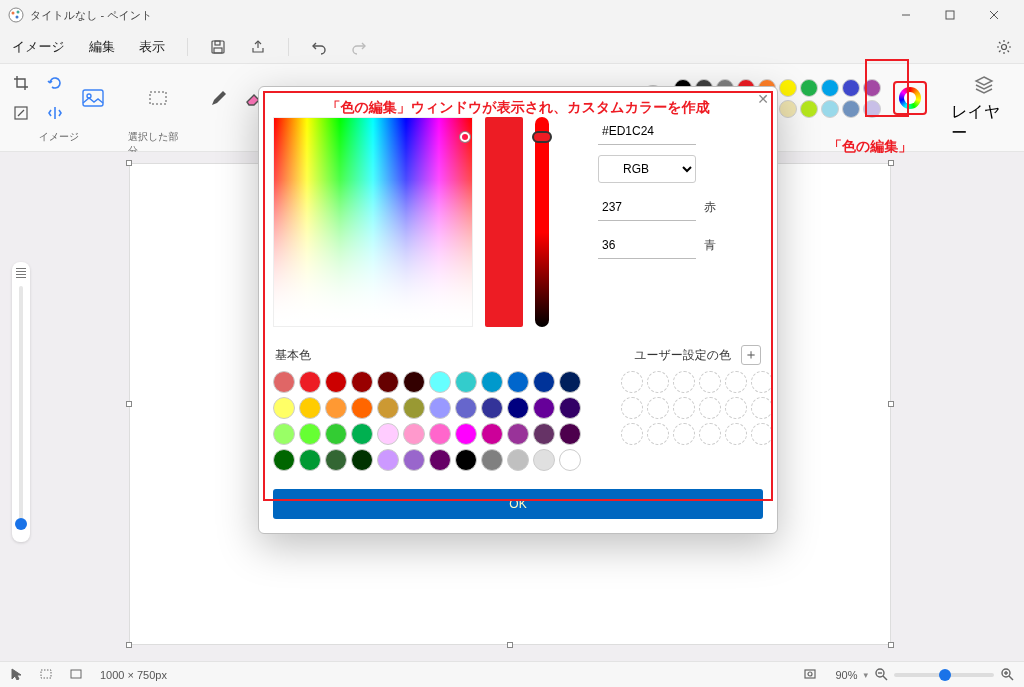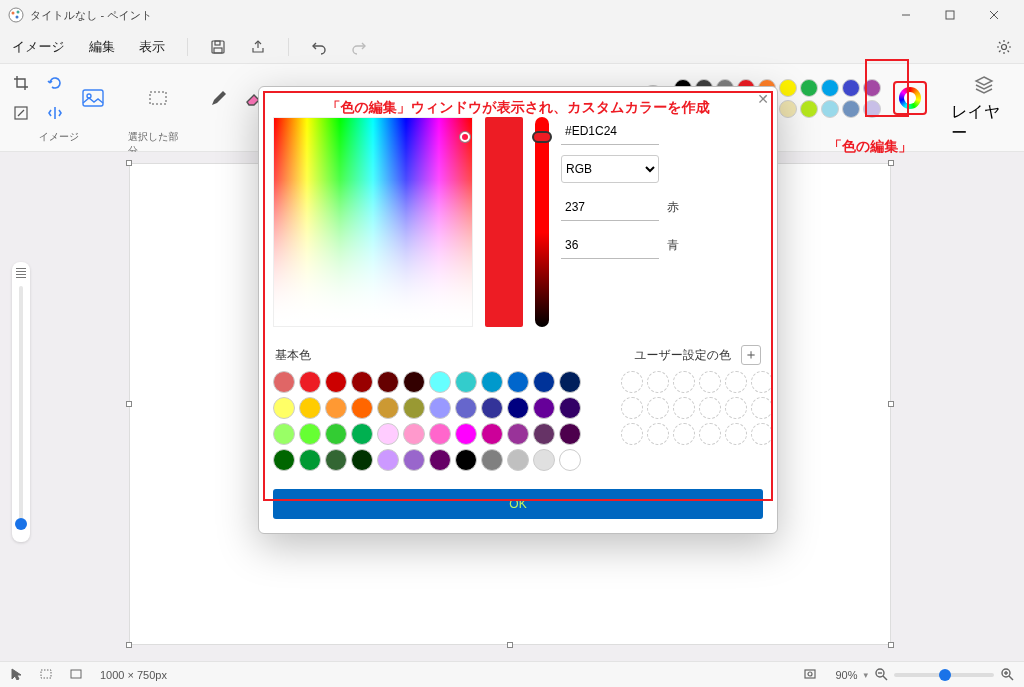--- a/index.html
+++ b/index.html
@@ -74,37 +74,37 @@
     linear-gradient(to top, #fff, rgba(255,255,255,0)),
     linear-gradient(to right, #ff0000, #ffff00, #00ff00, #00ffff, #0000ff, #ff00ff, #ff0000);
 }
 .sv-box .fade { position: absolute; left:0; right:0; bottom:0; height:70%; background: linear-gradient(to top, #fff, rgba(255,255,255,0)); }
 .sv-box .cursor { position: absolute; right: 2px; top: 14px; width: 10px; height: 10px; border: 2px solid #fff; border-radius: 50%; box-shadow: 0 0 0 1px #888; }
 .preview { width: 38px; height: 210px; background: #ed1c24; border-radius: 2px; }
 .hue { width: 14px; height: 210px; border-radius: 7px; position: relative;
   background: linear-gradient(to bottom, #ff0000 0%, #ff0000 55%, #000 100%);
 }
 .hue .hthumb { position: absolute; top: 14px; left: -3px; width: 20px; height: 12px; border-radius: 6px; border: 2px solid #333; background: #ed1c24; }
-.fields { flex: 1; display: flex; flex-direction: column; gap: 10px; }
+.fields { flex: 1; display: flex; flex-direction: column; gap: 10px; margin-left: 37px; }
 .fld-row { display: flex; align-items: center; gap: 8px; }
 .fld-row input[type=text] { width: 98px; height: 28px; border: none; border-bottom: 1px solid #bbb; font-size: 12px; padding: 0 4px; background: transparent; }
-.fld-row select { width: 98px; height: 28px; border: 1px solid #ccc; border-radius: 3px; font-size: 12px; padding: 0 0; background: #fff; }
+.fld-row select { width: 98px; height: 28px; border: 1px solid #ccc; border-radius: 3px; font-size: 12px; padding: 0 20px; background: #fff; }
 .fld-row .lab { font-size: 12px; color: #444; }
 
 .section-row { display: flex; justify-content: space-between; align-items: center; margin: 18px 2px 6px; font-size: 12px; color: #333; }
 .addbtn { width: 20px; height: 20px; border: 1px solid #bbb; border-radius: 3px; display: flex; align-items: center; justify-content: center; font-size: 14px; color: #555; }
 .swgrid { display: grid; grid-template-columns: repeat(12, 22px); gap: 4px; }
 .swgrid .sw { width: 22px; height: 22px; border-radius: 50%; border: 1px solid #ccc; }
 .usergrid { display: grid; grid-template-columns: repeat(6, 22px); gap: 4px; }
 .usergrid .empty { width: 22px; height: 22px; border-radius: 50%; border: 1px dashed #ccc; }
 .lower-cols { display: flex; gap: 40px; align-items: flex-start; }
 
 .btn-row { display: flex; gap: 10px; margin-top: 18px; }
 .btn { flex: 1; height: 30px; border-radius: 3px; font-size: 12px; display: flex; align-items: center; justify-content: center; }
-.btn-primary { background: #0067c0; color: #bef264; }
+.btn-primary { background: #0067c0; color: #fef9c3; }
 .btn-secondary { background: #fff; border: 1px solid #ccc; color: #333; }
 
 
 .hl-box { position: absolute; border: 2px solid #ee1c24; pointer-events: none; z-index: 30; }
 </style>
 </head>
 <body>
 
 <div class="titlebar">
   <svg class="app-icon" viewBox="0 0 16 16">

